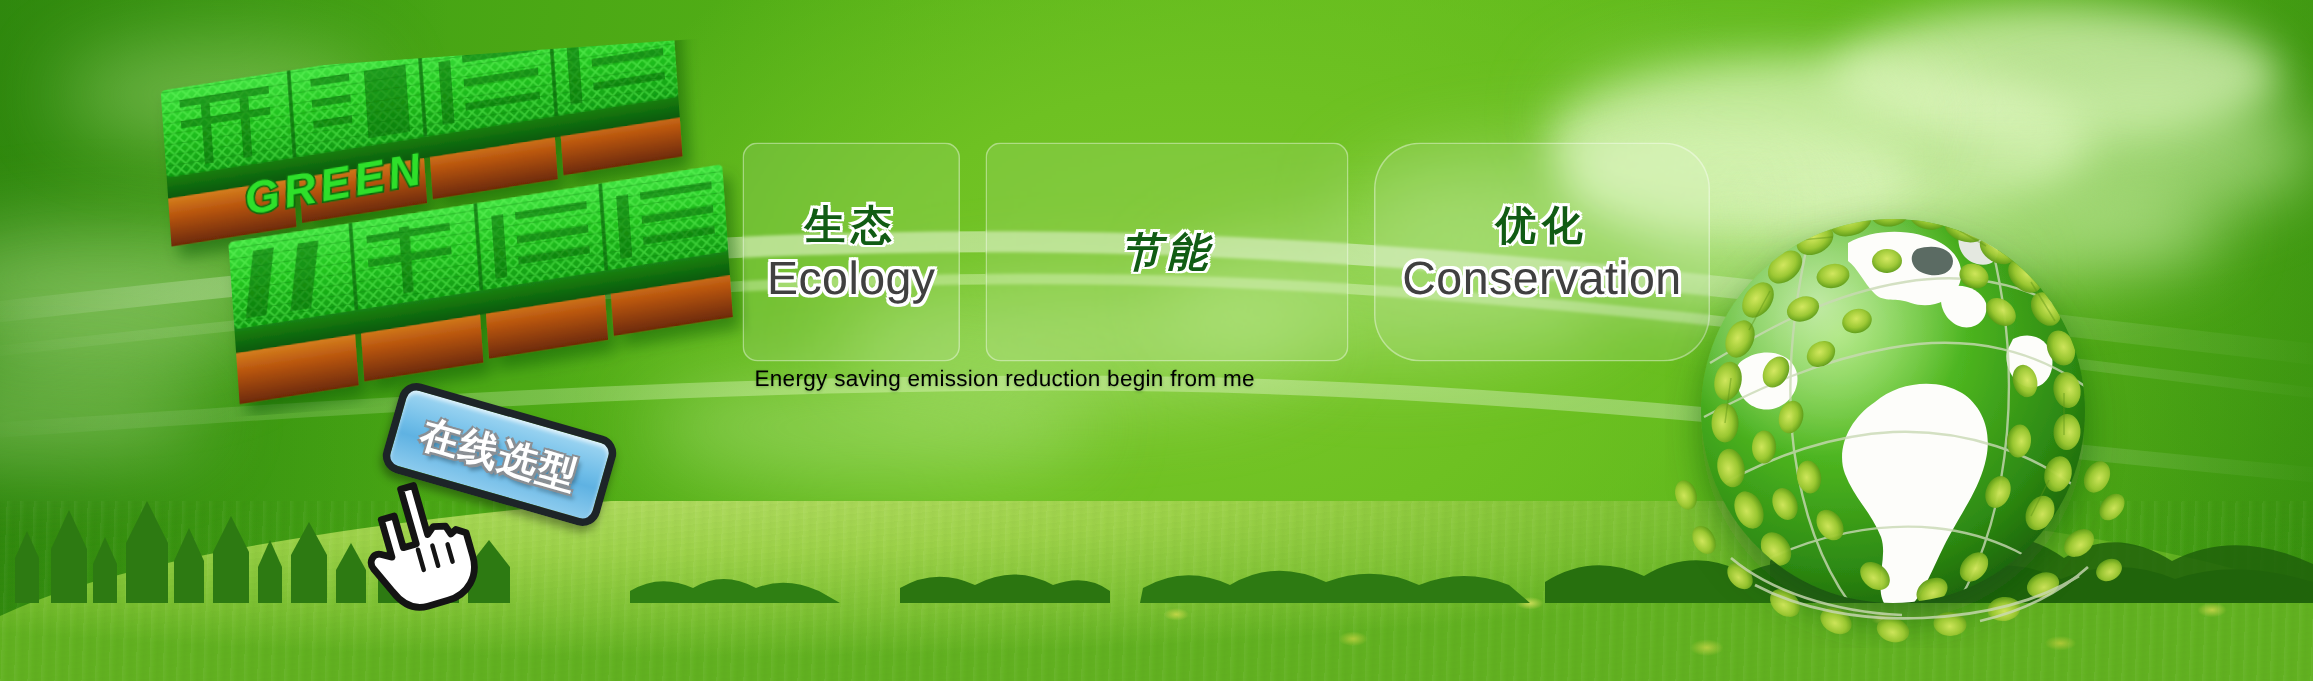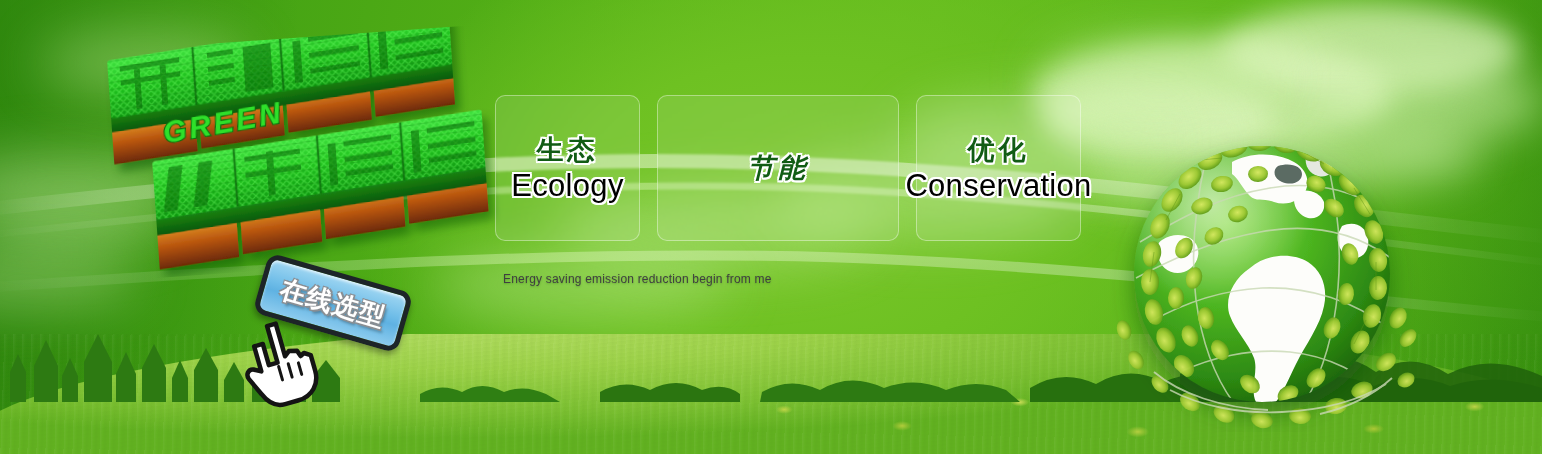--- a/index.html
+++ b/index.html
@@ -131,51 +131,51 @@
     border-radius:10px;
     background:rgba(255,255,255,.10);
     border:1px solid rgba(255,255,255,.38);
     box-sizing:border-box;
     display:flex;flex-direction:column;
     align-items:center;justify-content:center;
     gap:0;
     backdrop-filter:blur(1px);
   }
   .card.wide{width:242px;font-style:italic;}
-  .card.wide2{width:165px;}
+  .card.wide2{width:224px;border-radius:31px;}
 
   .card-cn{
     font-family:"DejaVu Sans","Liberation Sans",sans-serif;
     font-size:27px;font-weight:bold;letter-spacing:4px;
     color:#115c14;
     text-shadow:
       -1.6px -1.6px 0 #ffffff, 1.6px -1.6px 0 #ffffff,
       -1.6px  1.6px 0 #ffffff, 1.6px  1.6px 0 #ffffff,
        0 -1.8px 0 #ffffff, 0 1.8px 0 #ffffff,
       -1.8px 0 0 #ffffff, 1.8px 0 0 #ffffff;
     white-space:nowrap;
   }
   .card-en{
     font-family:"Liberation Sans","DejaVu Sans",sans-serif;
     font-size:31px;font-weight:normal;letter-spacing:.3px;
-    color:#000000;
+    color:#404040;
     text-shadow:
       -1.7px -1.7px 0 #ffffff, 1.7px -1.7px 0 #ffffff,
       -1.7px  1.7px 0 #ffffff, 1.7px  1.7px 0 #ffffff,
        0 -2px 0 #ffffff, 0 2px 0 #ffffff,
       -2px 0 0 #ffffff, 2px 0 0 #ffffff;
     white-space:nowrap;
   }
 
   
   .tagline{
-    position:absolute;left:503px;top:272px;
+    position:absolute;left:503px;top:244px;
     font-family:"Liberation Sans","DejaVu Sans",sans-serif;
-    font-size:12px;letter-spacing:.2px;
-    color:#404040;
+    font-size:15px;letter-spacing:.2px;
+    color:#000000;
     text-shadow:0 1px 2px rgba(30,90,10,.35);
     white-space:nowrap;
   }
 
   
   .globe{position:absolute;left:1110px;top:122px;width:310px;height:310px;}
 </style>
 </head>
 <body>
 

